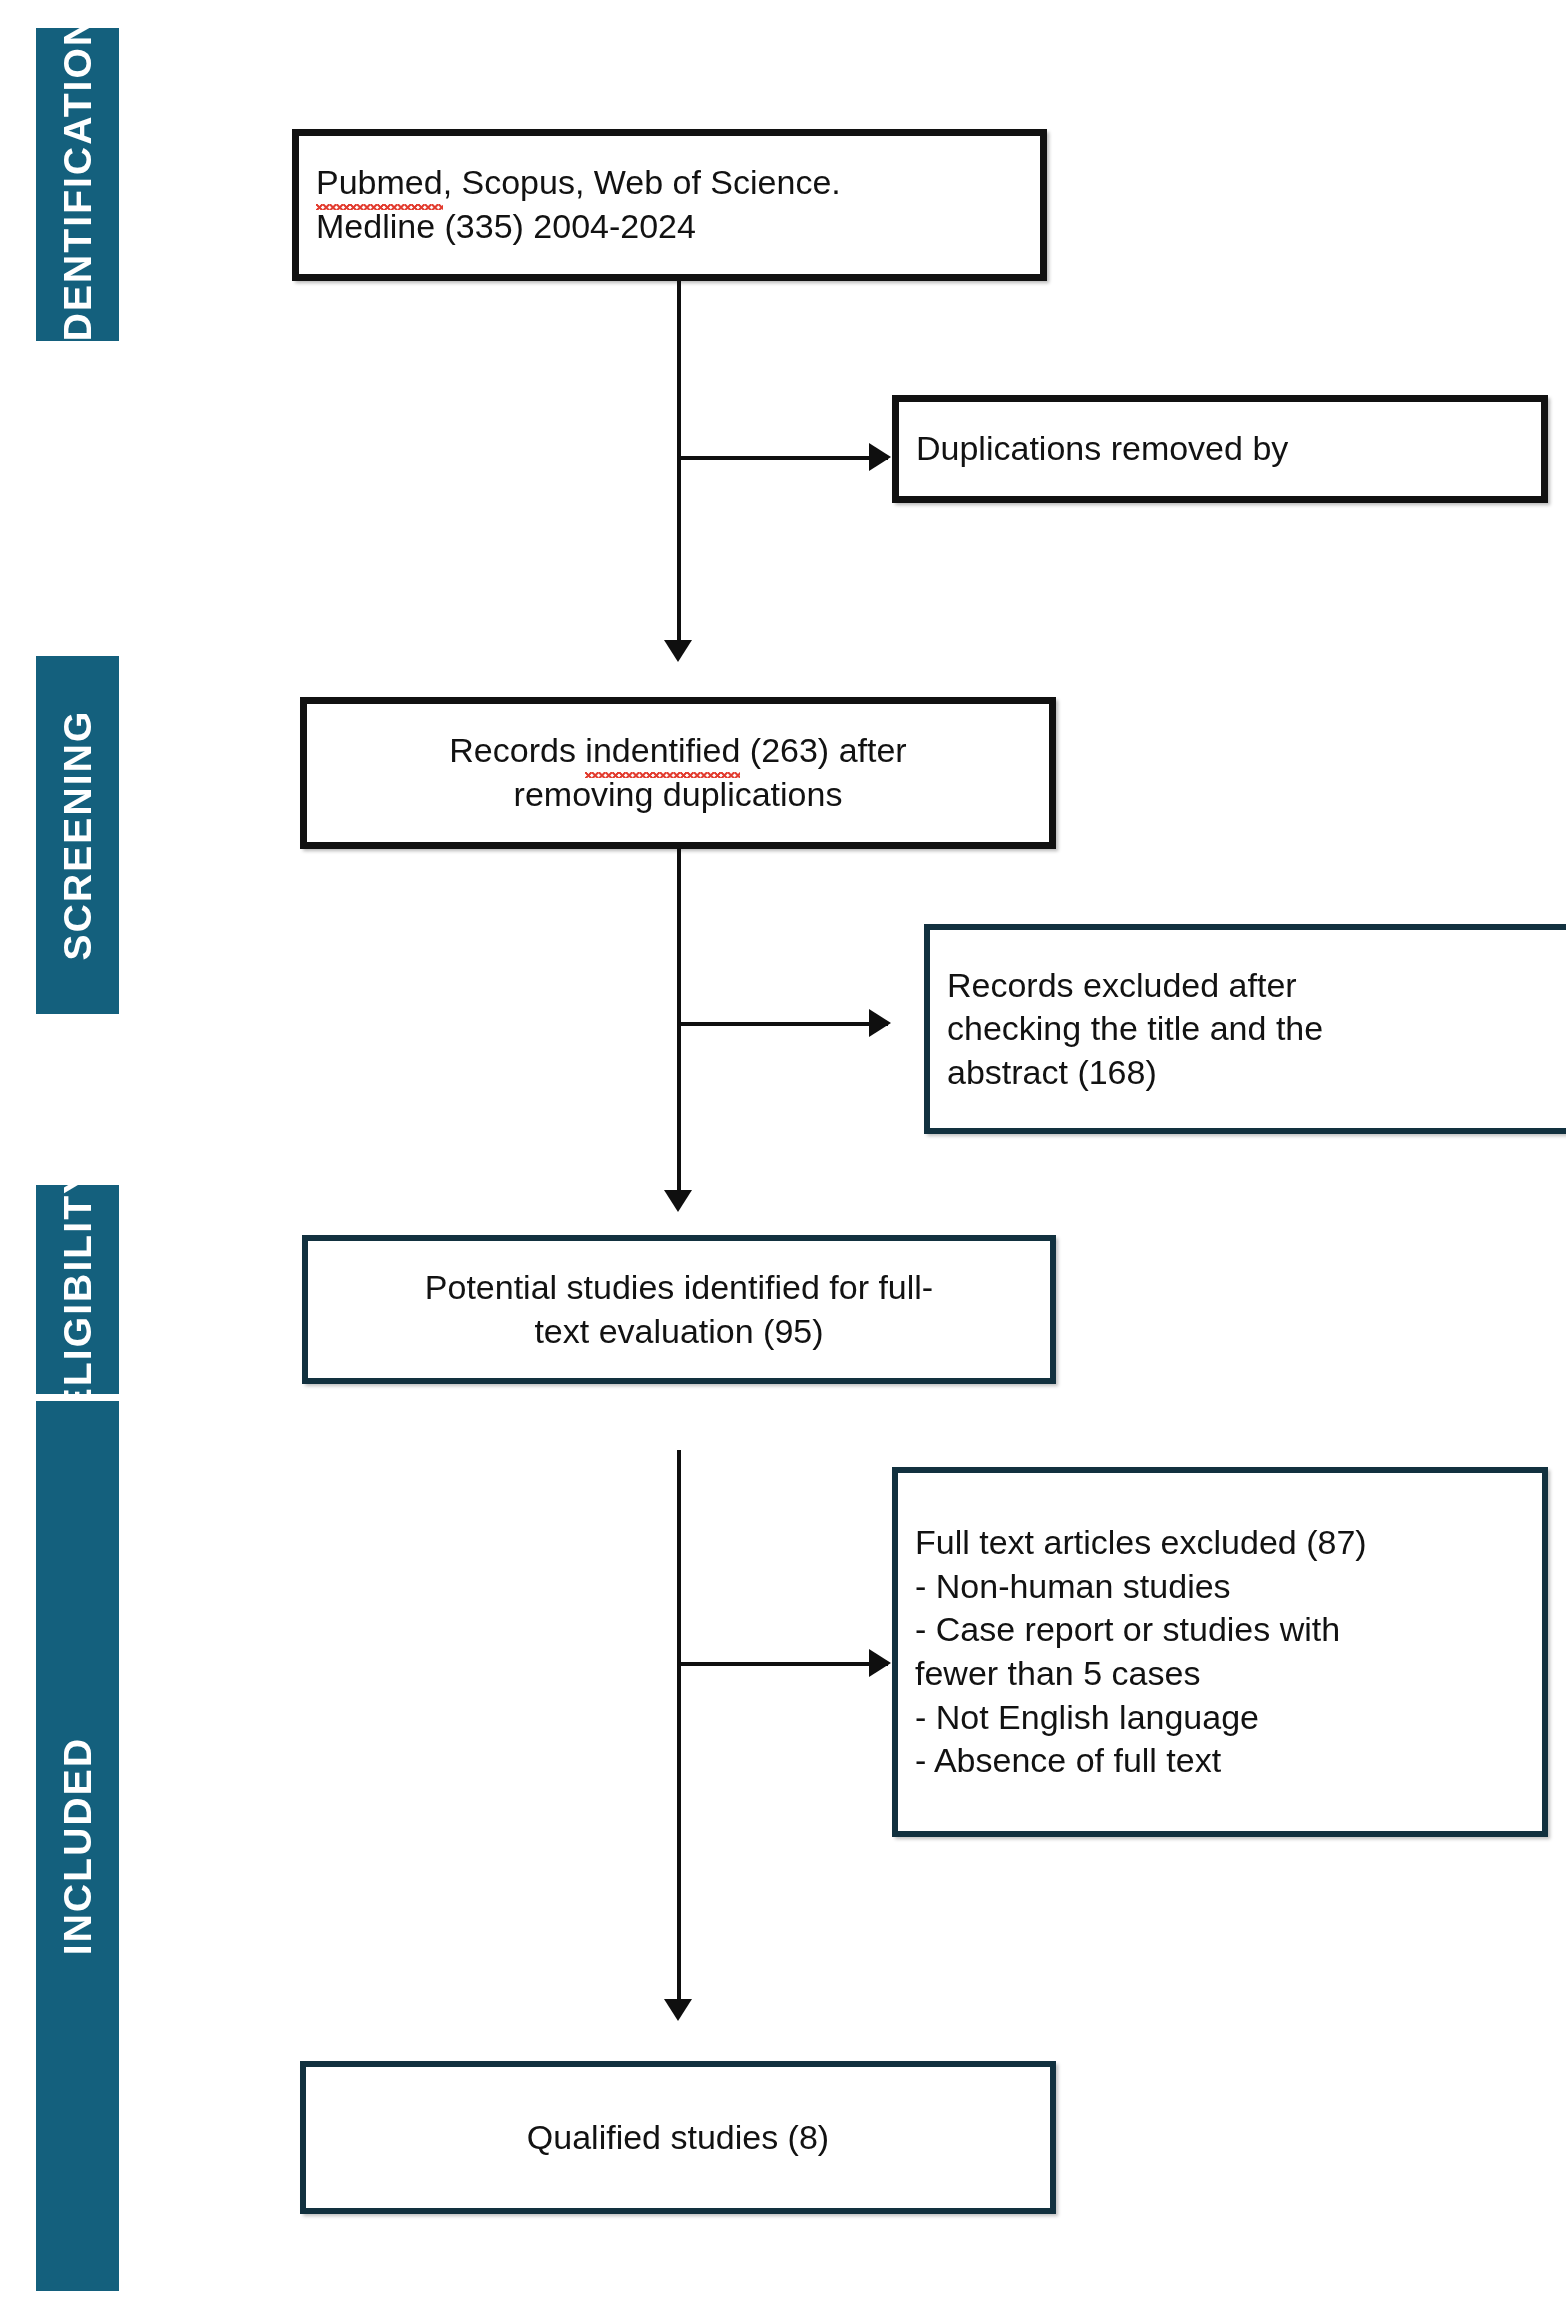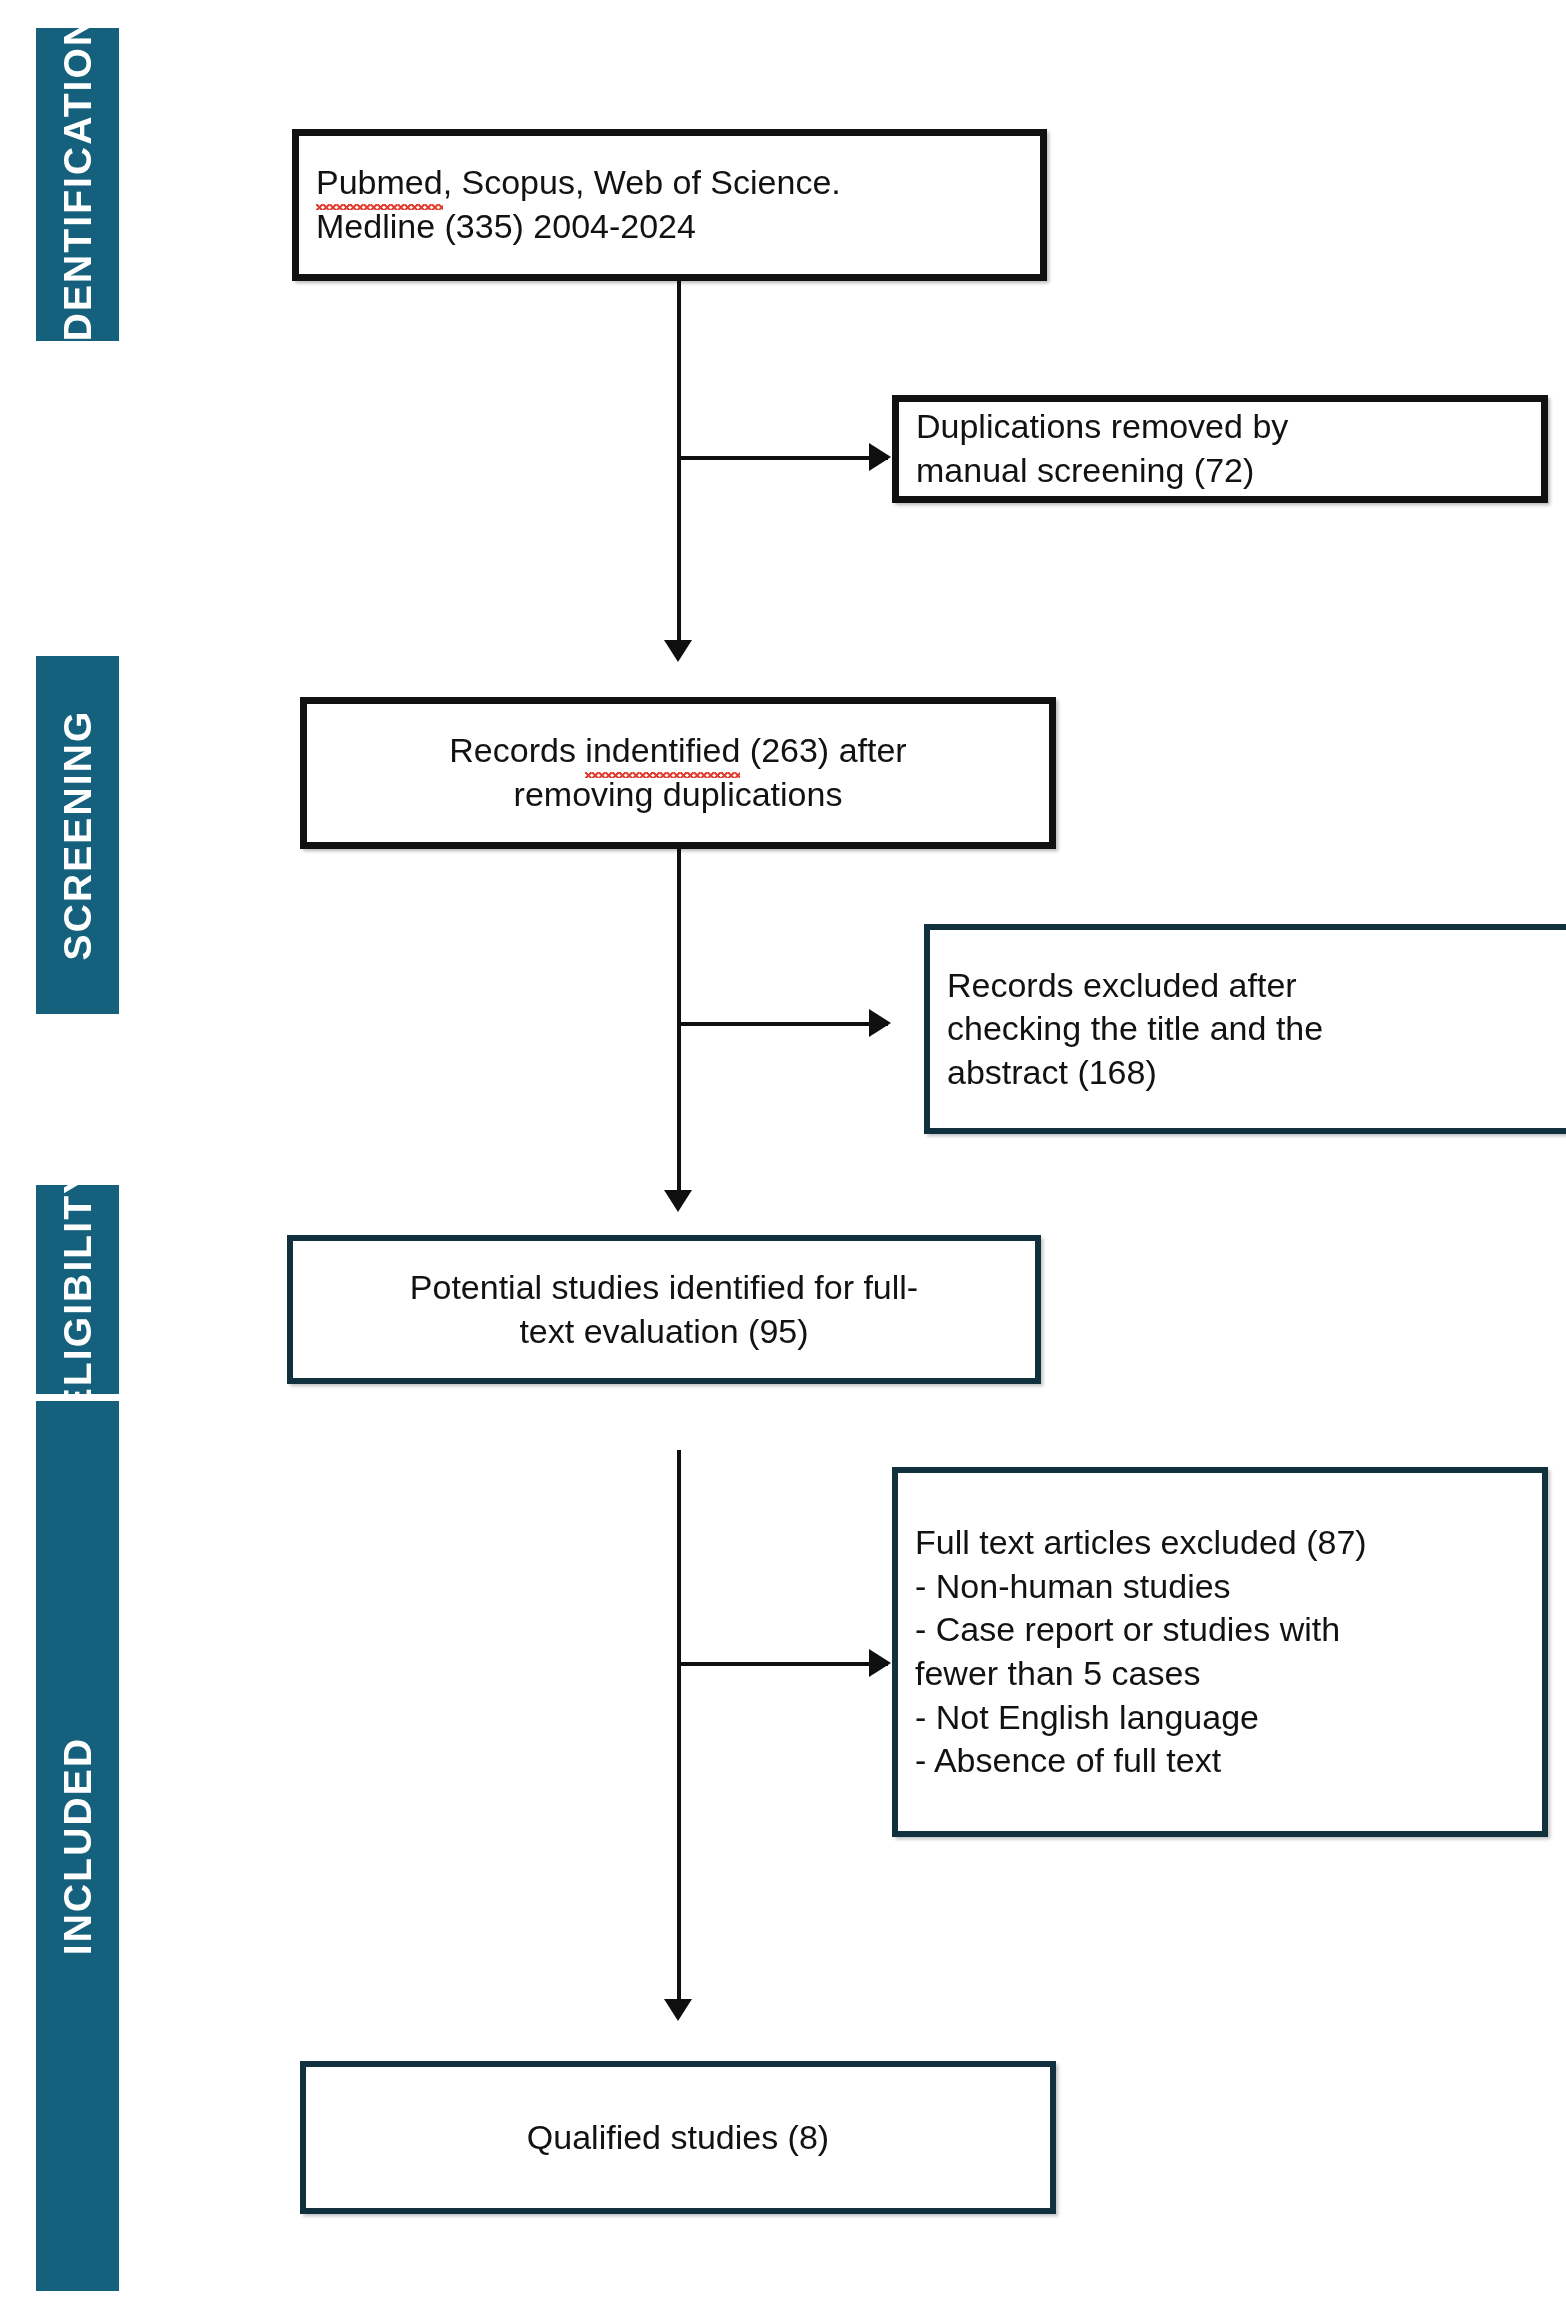--- a/index.html
+++ b/index.html
@@ -145,21 +145,20 @@
 
   <div class="v-line" style="left:677px; top:281px; height:364px;"></div>
   <div class="arrow-down" style="left:664px; top:640px;"></div>
 
   <div class="h-line" style="left:677px; top:456px; width:211px;"></div>
   <div class="arrow-right" style="left:869px; top:443px;"></div>
 
   <div class="flow-box black-border left" style="left:892px; top:387px; width:656px; height:108px;margin-top:8px;">
     <div class="box-text">
       <span class="box-line">Duplications removed by</span>
-      <span class="box-line">manual screening (72)</span>
     </div>
   </div>
 
   <div class="flow-box black-border center" style="left:300px; top:697px; width:756px; height:152px;">
     <div class="box-text">
       <span class="box-line"><span>Records </span><span class="squiggle">indentified</span><span> (263) after</span></span>
       <span class="box-line">removing duplications</span>
     </div>
   </div>
 
@@ -170,21 +169,21 @@
   <div class="arrow-right" style="left:869px; top:1009px;"></div>
 
   <div class="flow-box navy-border left" style="left:892px; top:924px; width:656px; height:210px;margin-left:32px;">
     <div class="box-text">
       <span class="box-line">Records excluded after</span>
       <span class="box-line">checking the title and the</span>
       <span class="box-line">abstract (168)</span>
     </div>
   </div>
 
-  <div class="flow-box navy-border center" style="left:287px; top:1235px; width:754px; height:149px;">
+  <div class="flow-box navy-border center" style="left:302px; top:1235px; width:754px; height:149px;">
     <div class="box-text">
       <span class="box-line">Potential studies identified for full-</span>
       <span class="box-line">text evaluation (95)</span>
     </div>
   </div>
 
   <div class="v-line" style="left:677px; top:1450px; height:553px;"></div>
   <div class="arrow-down" style="left:664px; top:1999px;"></div>
 
   <div class="h-line" style="left:677px; top:1662px; width:211px;"></div>

